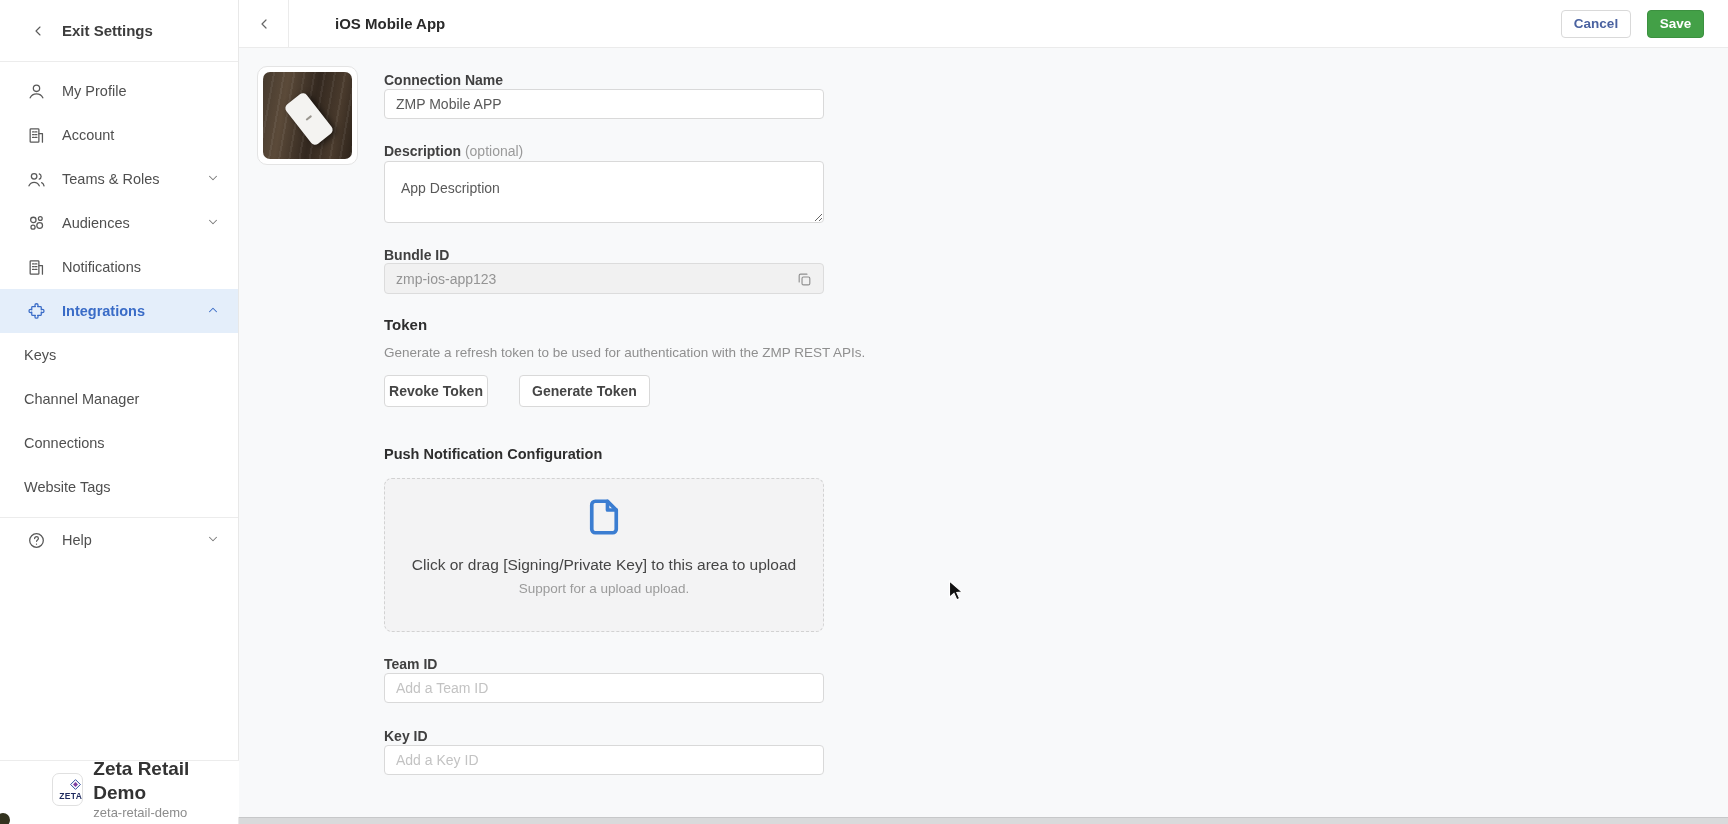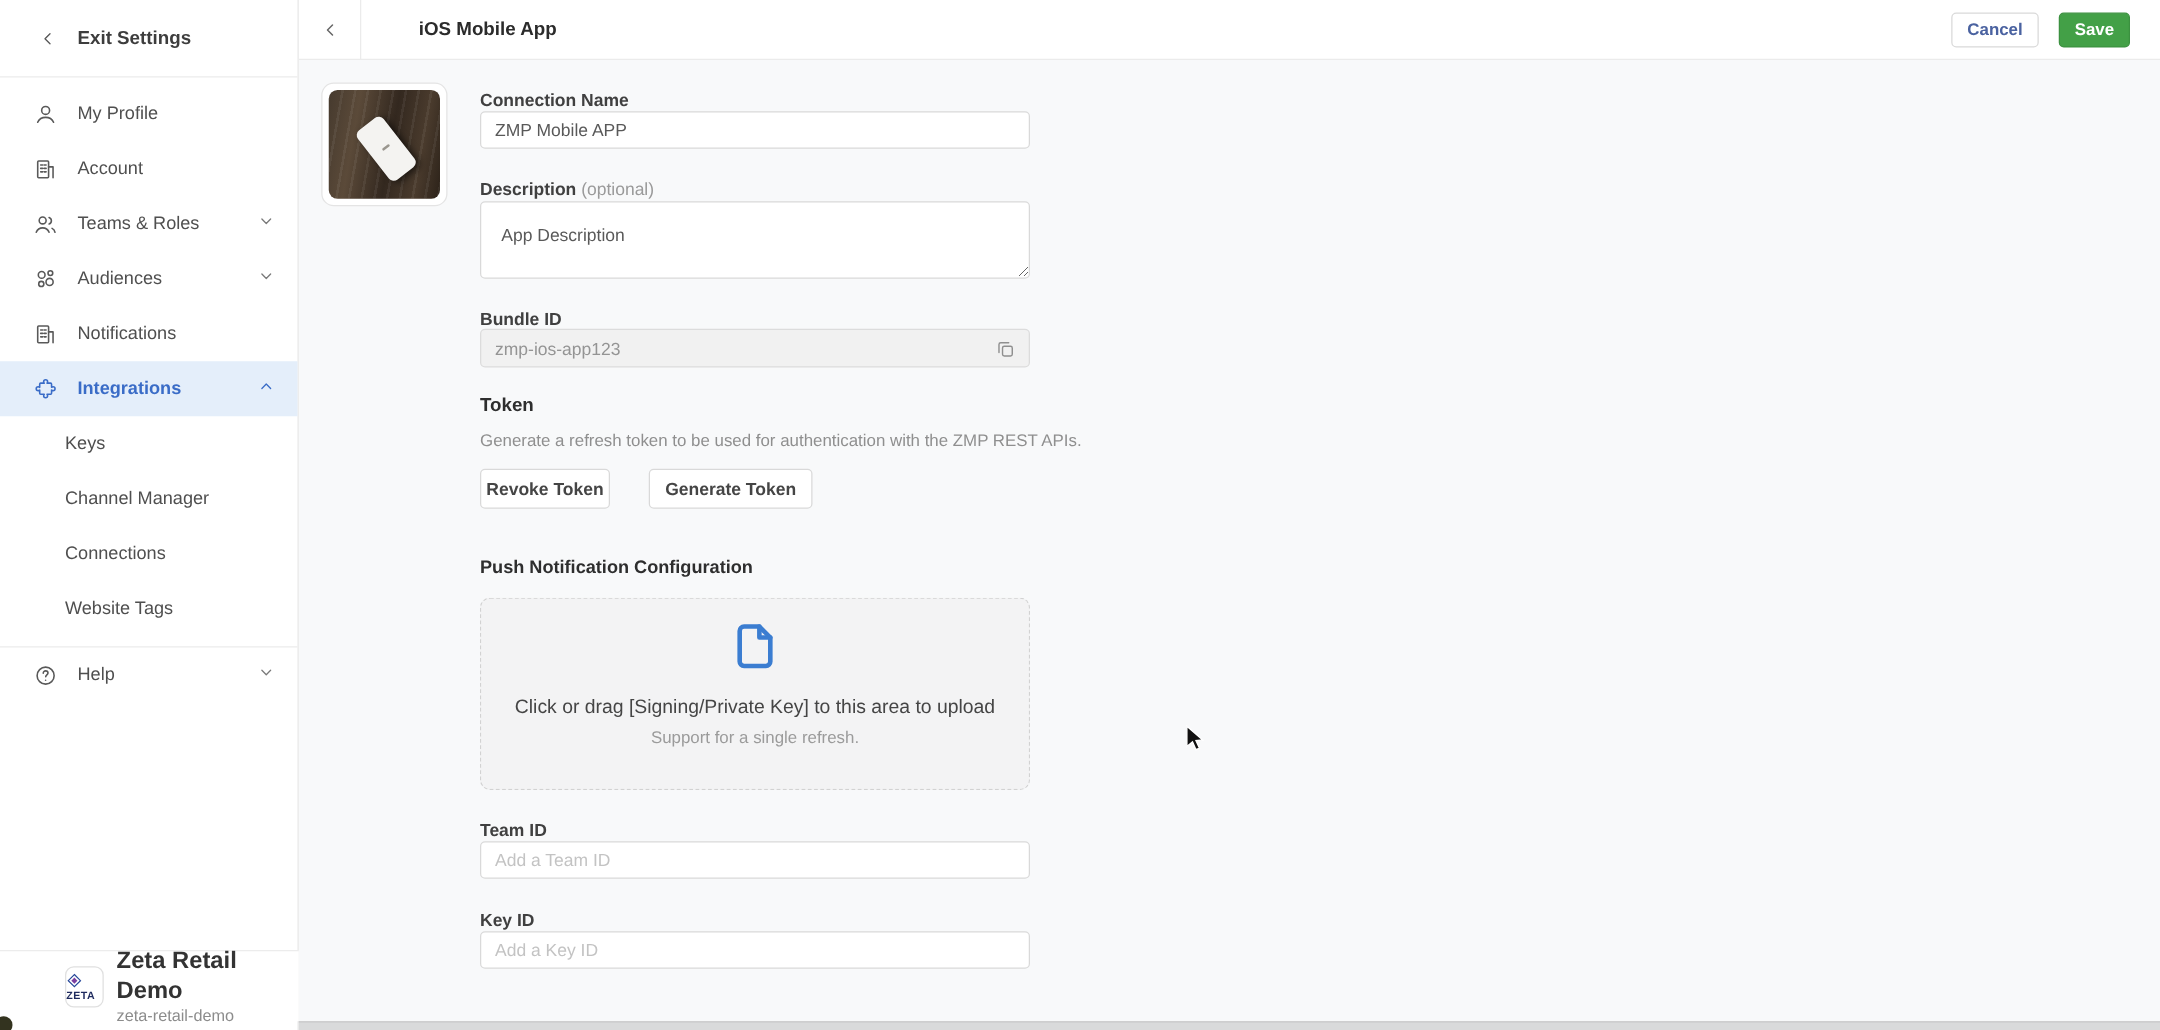--- a/index.html
+++ b/index.html
@@ -11,33 +11,33 @@
              border-right:1px solid #e8e8e8; z-index:5; }
   .exit-header { height:62px; display:flex; align-items:center; gap:14px; padding-left:28px;
                  border-bottom:1px solid #ececec; cursor:pointer; }
   .exit-header .txt { font-size:15px; font-weight:700; color:#3d3d3d; }
   .nav { padding-top:7px; }
   .side-item { display:flex; align-items:center; height:44px; padding:0 18px 0 26px; gap:16px;
                font-size:14.5px; font-weight:500; color:#4f4f4f; cursor:pointer; }
   .side-item .lbl { flex:1; }
   .side-item.active { color:#3a6cc7; background:#e4eefa; font-weight:700; }
   .side-item.active svg { stroke:#3a6cc7; }
-  .sub-item { display:flex; align-items:center; height:44px; padding-left:52px;
+  .sub-item { display:flex; align-items:center; height:44px; padding-left:24px;
               font-size:14.5px; font-weight:500; color:#4f4f4f; cursor:pointer; }
   .side-divider { border-top:1px solid #ececec; margin:8px 0 0 0; }
   .icn { width:20px; height:20px; display:flex; align-items:center; justify-content:center; flex:0 0 20px; }
   .icn svg { stroke:#595959; fill:none; stroke-width:1.6; stroke-linecap:round; stroke-linejoin:round; }
   .chev svg { stroke:#7a7a7a; fill:none; stroke-width:1.8; stroke-linecap:round; stroke-linejoin:round; }
   .side-item.active .chev svg { stroke:#3a6cc7; }
 
   .workspace { position:absolute; left:0; bottom:7px; width:239px; height:57px;
                border-top:1px solid #ececec; background:#fff; display:flex; align-items:center;
                padding-left:15px; gap:10px; cursor:pointer; }
   .ws-logo { width:33px; height:33px; border:1px solid #e0e0e0; border-radius:7px; background:#fff;
-             display:flex; flex-direction:column; align-items:flex-start; justify-content:center;margin-left:37px; }
+             display:flex; flex-direction:column; align-items:flex-end; justify-content:center;margin-left:37px; }
   .ws-logo .zeta-word { font-size:8.5px; font-weight:800; color:#1e2a5e; letter-spacing:.4px; line-height:1; margin-top:1px; }
   .ws-name { font-size:19px; font-weight:700; color:#333; line-height:1.25; }
   .ws-slug { font-size:13px; color:#8c8c8c; line-height:1.25; }
 
   
   .topbar { position:absolute; left:239px; top:0; right:0; height:48px; background:#fff;
             border-bottom:1px solid #ebebeb; display:flex; align-items:center; z-index:4; }
   .back-btn { width:50px; height:48px; display:flex; align-items:center; justify-content:center;
               border-right:1px solid #ebebeb; cursor:pointer; }
   .back-btn svg { stroke:#666; fill:none; stroke-width:1.8; stroke-linecap:round; stroke-linejoin:round; }
@@ -290,21 +290,21 @@
 
   <div class="sec-heading" style="top:398px; font-size:14.5px">Push Notification Configuration</div>
   <div class="upload-box">
     <div class="file-ic">
       <svg width="42" height="42" viewBox="0 0 24 24" fill="none" stroke="#3b7dd1" stroke-width="2.1" stroke-linecap="round" stroke-linejoin="round">
         <path d="M14 3H7a2 2 0 0 0-2 2v14a2 2 0 0 0 2 2h10a2 2 0 0 0 2-2V8l-5-5z"></path>
         <path d="M14 3v5h5"></path>
       </svg>
     </div>
     <div class="upload-main">Click or drag [Signing/Private Key] to this area to upload</div>
-    <div class="upload-sub">Support for a single refresh.</div>
+    <div class="upload-sub">Support for a upload upload.</div>
   </div>
 
   <div class="fld-label" style="top:608px">Team ID</div>
   <input class="txt-input" style="top: 625px;" placeholder="Add a Team ID">
 
   <div class="fld-label" style="top:680px">Key ID</div>
   <input class="txt-input" style="top: 697px;" placeholder="Add a Key ID">
 </div>
 
 <div class="bottom-strip"></div>

